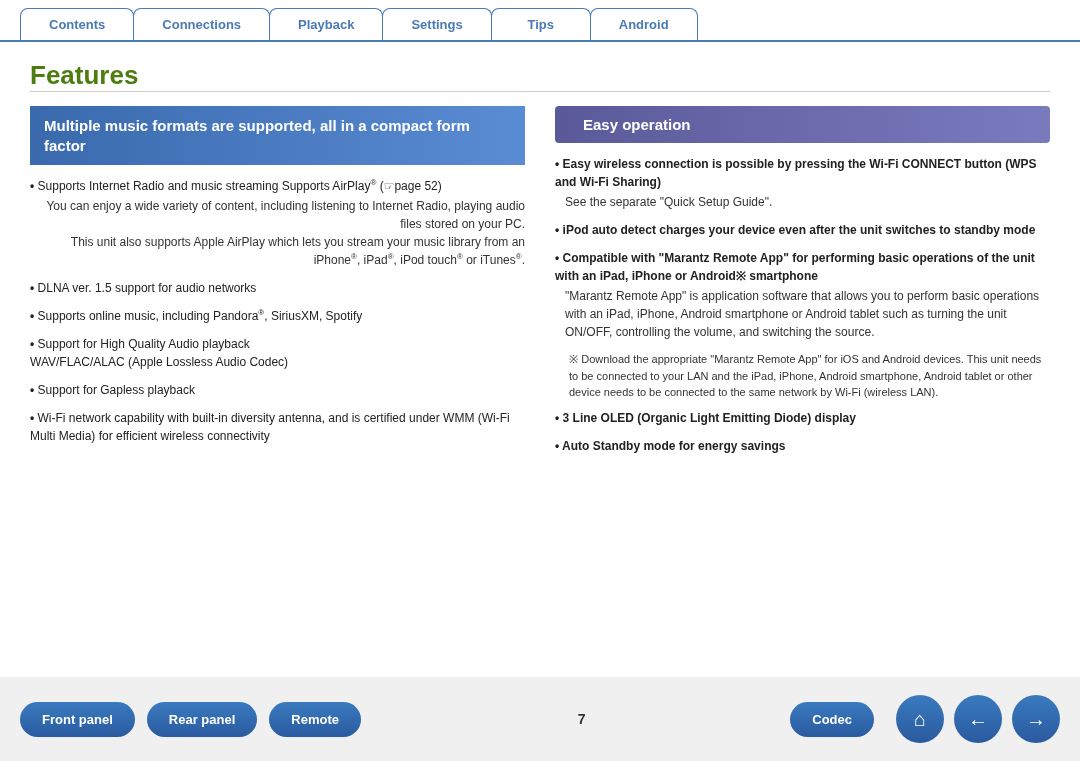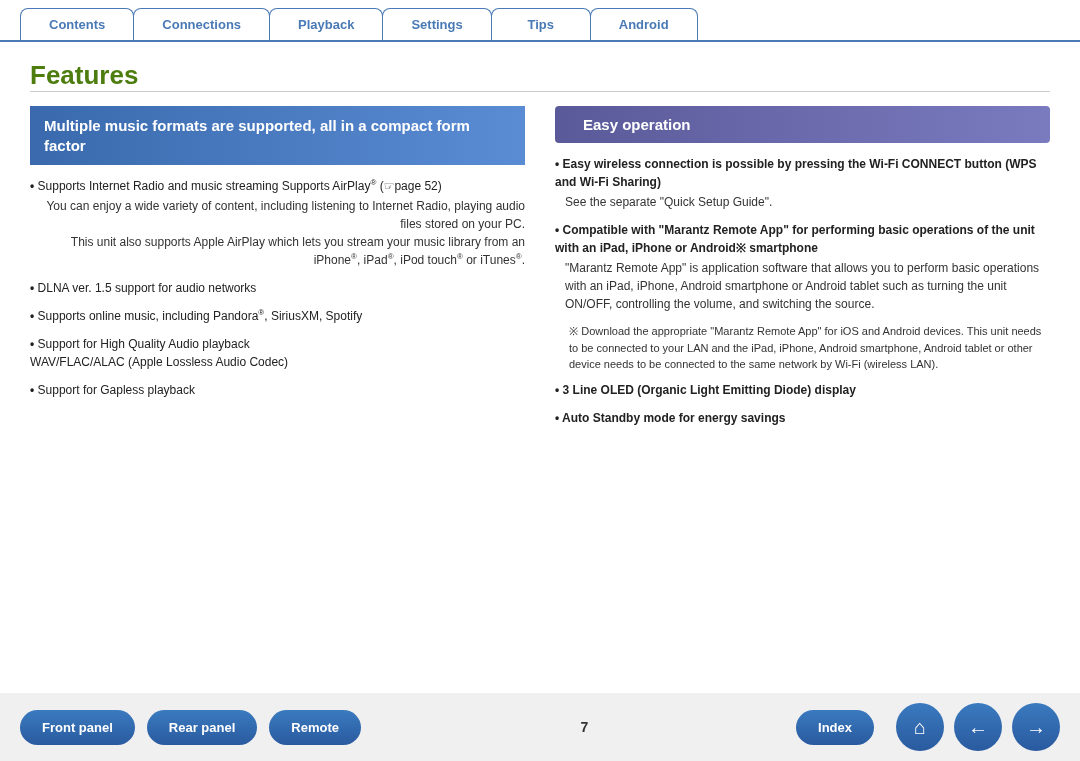--- a/index.html
+++ b/index.html
@@ -134,21 +134,21 @@
       padding-left: 14px;
       margin-bottom: 8px;
     }
 
     
     .bottom-nav {
       position: absolute;
       bottom: 0;
       left: 0;
       right: 0;
-      height: 68px;
+      height: 84px;
       background: #f0f0f0;
       display: flex;
       align-items: center;
       padding: 0 20px;
     }
 
     .nav-btn {
       background: linear-gradient(to bottom, #3a7abf, #2a5a9f);
       color: #fff;
       border: none;
@@ -227,30 +227,36 @@
 
       <div class="feature-item">
         <span class="bullet-title">Support for High Quality Audio playback</span><br>
         <span class="bullet-title">WAV/FLAC/ALAC (Apple Lossless Audio Codec)</span>
       </div>
 
       <div class="feature-item">
         <span class="bullet-title">Support for Gapless playback</span><br>
       </div>
 
+      <div class="feature-item">
+        <span class="bullet-title">Wi-Fi network capability with built-in diversity antenna, and is certified under WMM (Wi-Fi Multi Media) for efficient wireless connectivity</span>
+      </div>
     </div>
 
     <div class="col-right">
       <div class="section-header-purple">Easy operation</div>
 
       <div class="right-feature-item">
         <span class="bold-text">Easy wireless connection is possible by pressing the Wi-Fi CONNECT button (WPS and Wi-Fi Sharing)</span>
         <span class="sub-text">See the separate "Quick Setup Guide".</span>
       </div>
 
+      <div class="right-feature-item">
+        <span class="bold-text">iPod auto detect charges your device even after the unit switches to standby mode</span>
+      </div>
 
       <div class="right-feature-item">
         <span class="bold-text">Compatible with "Marantz Remote App" for performing basic operations of the unit with an iPad, iPhone or Android※ smartphone</span>
         <span class="sub-text">"Marantz Remote App" is application software that allows you to perform basic operations with an iPad, iPhone, Android smartphone or Android tablet such as turning the unit ON/OFF, controlling the volume, and switching the source.</span>
       </div>
 
       <div class="asterisk-note">
         ※ Download the appropriate "Marantz Remote App" for iOS and Android devices. This unit needs to be connected to your LAN and the iPad, iPhone, Android smartphone, Android tablet or other device needs to be connected to the same network by Wi-Fi (wireless LAN).
       </div>
 
@@ -266,21 +272,21 @@
   </div>
 </div>
 
 <div class="bottom-nav">
   <button class="nav-btn">Front panel</button>
   <button class="nav-btn">Rear panel</button>
   <button class="nav-btn">Remote</button>
 
   <div class="page-number">7</div>
 
-  <button class="nav-btn">Index</button>
+  <button class="nav-btn">Codec</button>
 
   <button class="icon-btn icon-btn-home">
     <span>⌂</span>
   </button>
   <button class="icon-btn">
     <span>←</span>
   </button>
   <button class="icon-btn">
     <span>→</span>
   </button>

